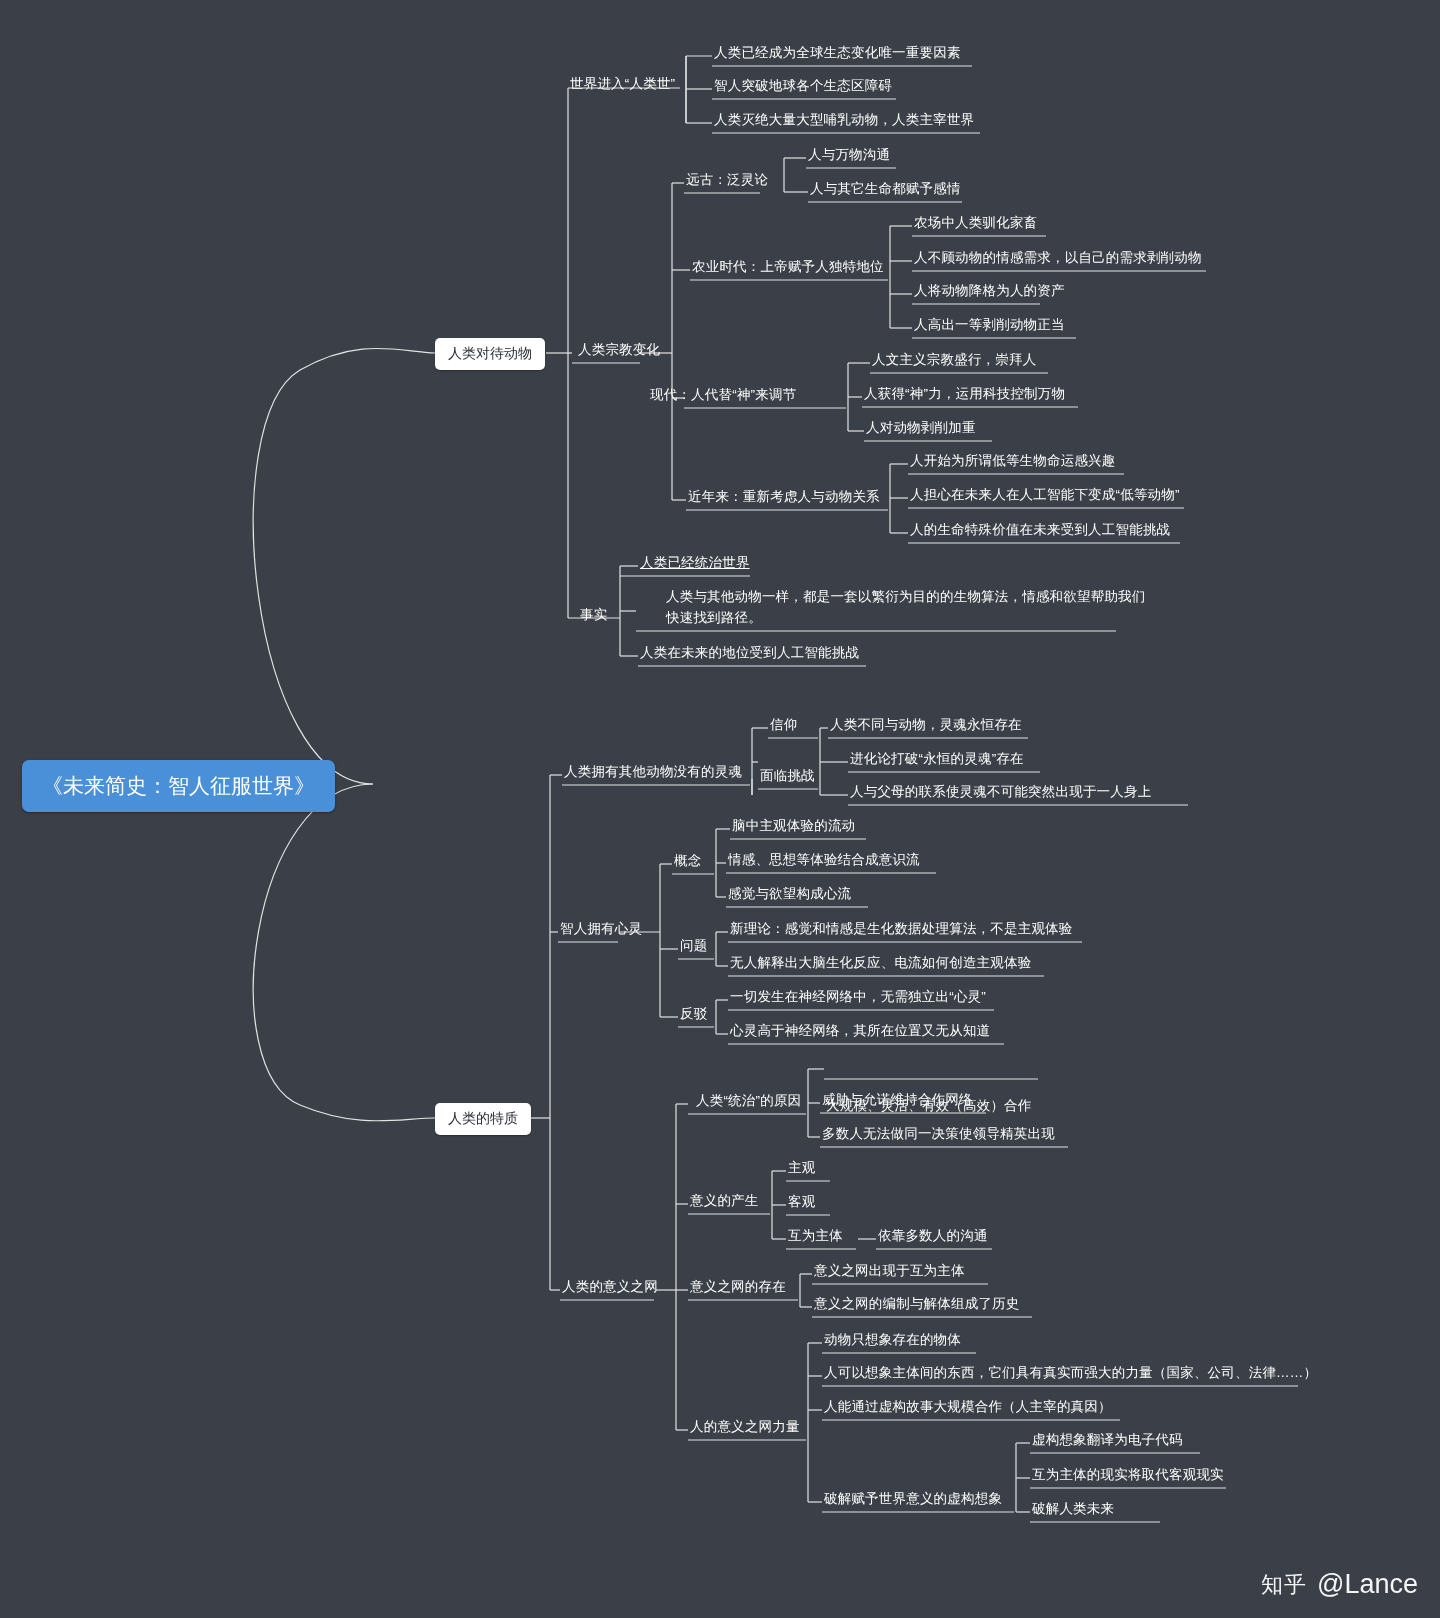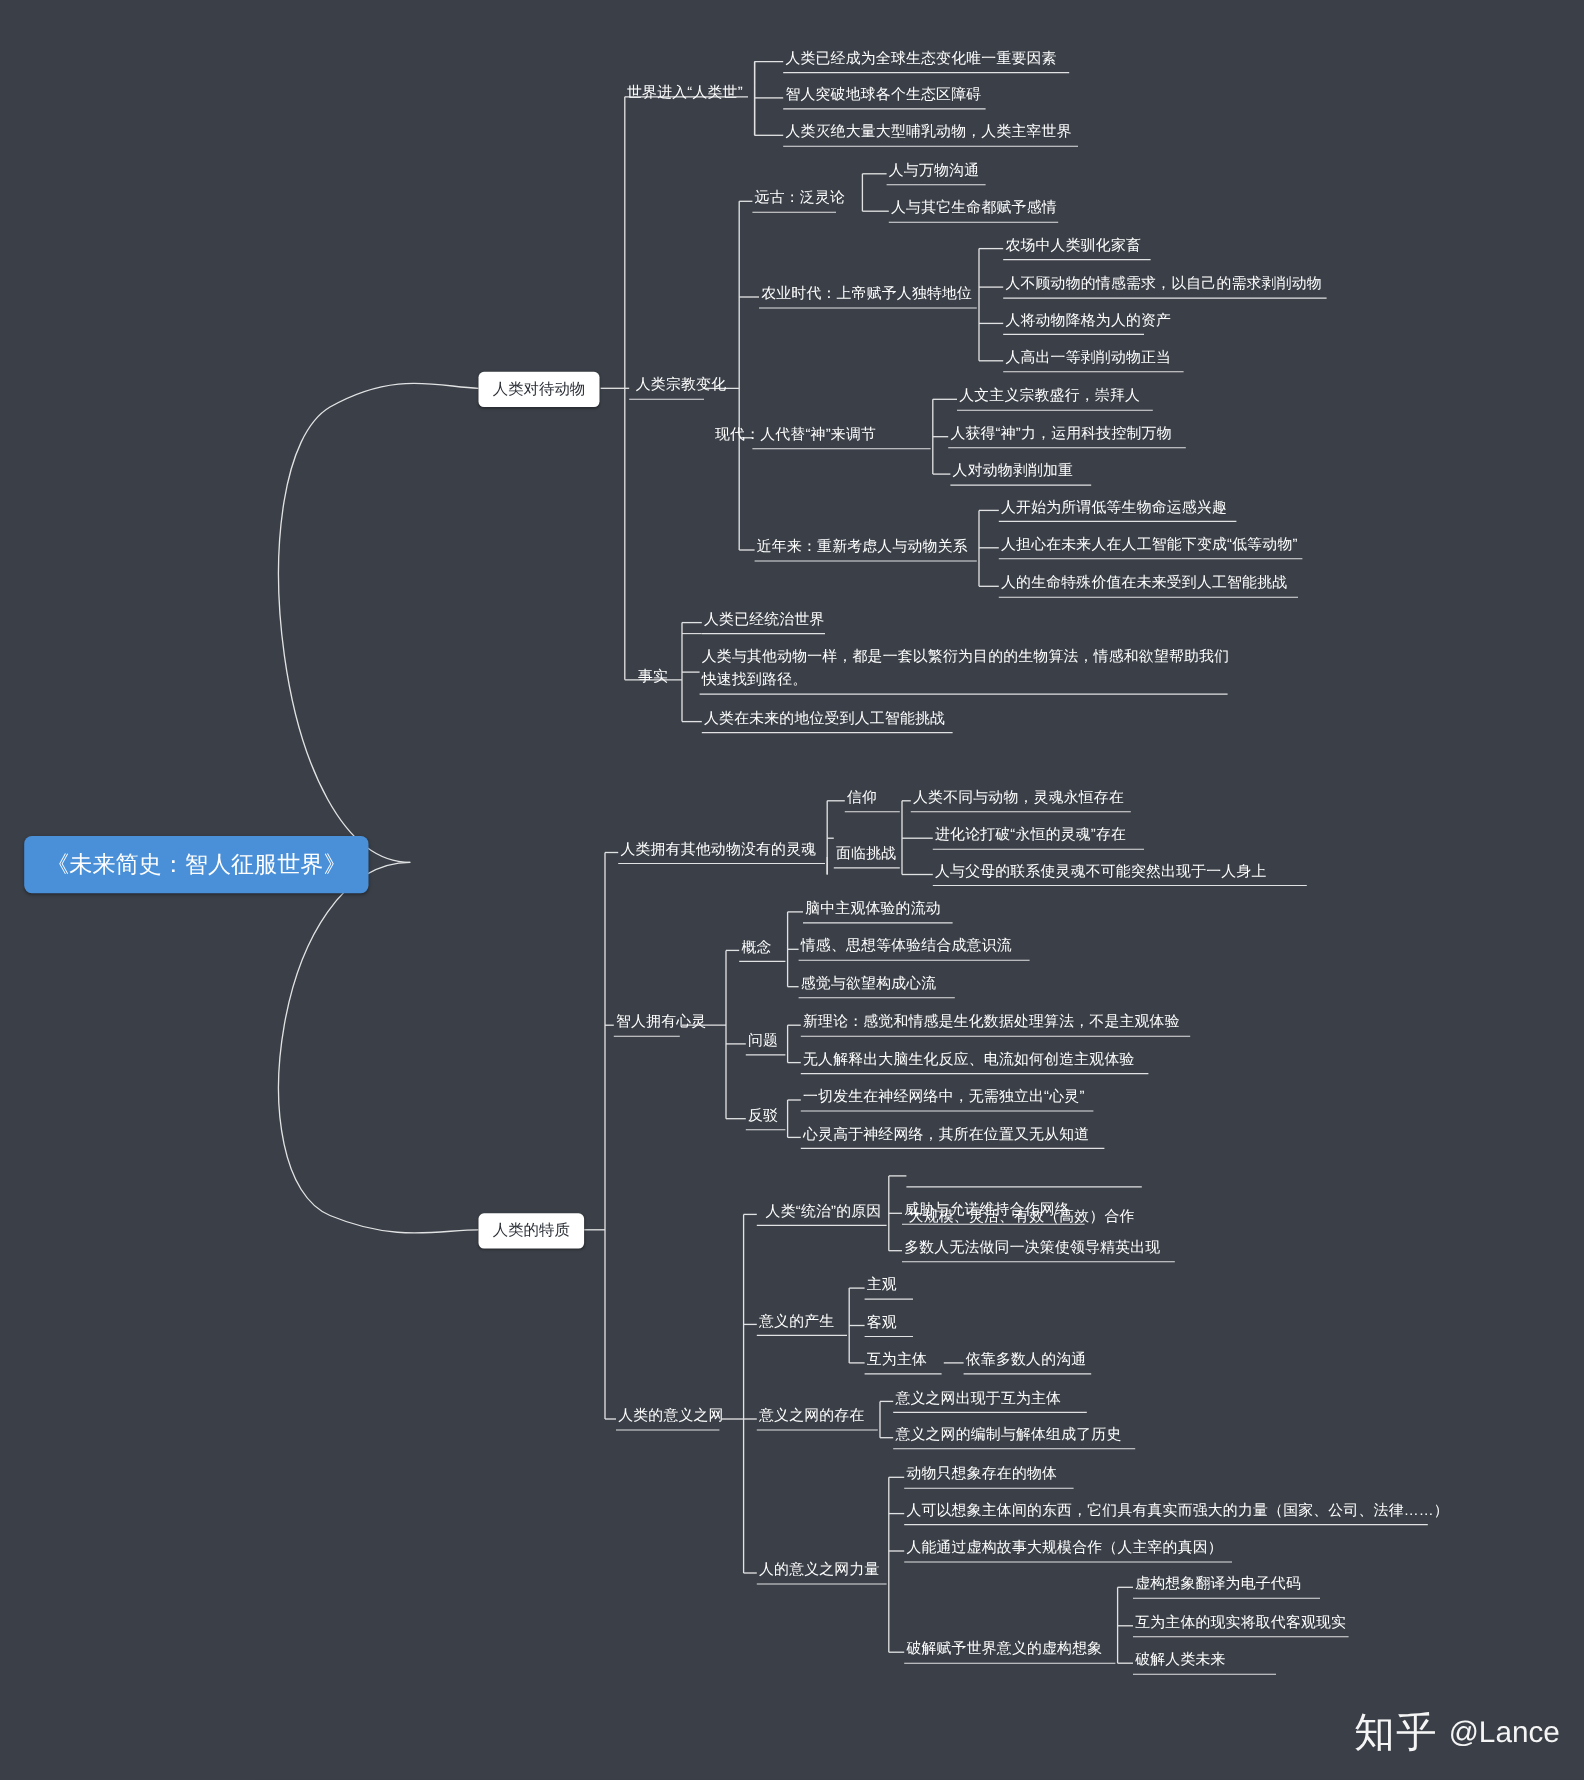--- a/index.html
+++ b/index.html
@@ -41,23 +41,23 @@
     white-space:nowrap;
     box-shadow:0 1px 2px rgba(0,0,0,.3);
   }
   .wm{
     position:absolute;
     right:22px;bottom:18px;
     display:flex;align-items:center;gap:10px;
     font-size:27px;color:#ffffff;opacity:.95;
     font-family:"Liberation Serif","DejaVu Serif",serif;
   }
-  .wm .zh{font-size:37px;letter-spacing:1px;}
+  .wm .zh{font-size:22px;letter-spacing:1px;}
   .wm .at{font-size:27px;font-family:"Liberation Sans",sans-serif;}
-  .multiline{white-space:pre-line;line-height:1.55;}
+  .multiline{white-space:pre-line;line-height:1.55;margin-left:28px;}
 </style>
 </head>
 <body>
 
 <div id="canvas">
 
   <svg class="links" viewBox="0 0 1440 1618">
     <g fill="none" stroke="#ffffff" stroke-width="1.2" opacity="0.85">
 
       <path d="M373 784 C 250 784, 215 420, 300 370 C 360 336, 400 352, 435 353"></path>
@@ -279,21 +279,21 @@
   <div class="node" style="left:872px;top:350px;">人文主义宗教盛行，崇拜人</div>
   <div class="node" style="left:864px;top:384px;">人获得“神”力，运用科技控制万物</div>
   <div class="node" style="left:866px;top:418px;">人对动物剥削加重</div>
 
   <div class="node" style="left:688px;top:487px;">近年来：重新考虑人与动物关系</div>
   <div class="node" style="left:910px;top:451px;">人开始为所谓低等生物命运感兴趣</div>
   <div class="node" style="left:910px;top:485px;">人担心在未来人在人工智能下变成“低等动物”</div>
   <div class="node" style="left:910px;top:520px;">人的生命特殊价值在未来受到人工智能挑战</div>
 
   <div class="node" style="left:580px;top:605px;">事实</div>
-  <div class="node" style="left:640px;top:553px;">人类已经统治世界</div>
+  <div class="node" style="left:640px;top:553px;text-decoration:underline;">人类已经统治世界</div>
   <div class="node multiline" style="left:638px;top:587px;">人类与其他动物一样，都是一套以繁衍为目的的生物算法，情感和欲望帮助我们
 快速找到路径。</div>
   <div class="node" style="left:640px;top:643px;">人类在未来的地位受到人工智能挑战</div>
 
   <div class="node" style="left:564px;top:762px;">人类拥有其他动物没有的灵魂</div>
   <div class="node" style="left:770px;top:715px;">信仰</div>
   <div class="node" style="left:830px;top:715px;">人类不同与动物，灵魂永恒存在</div>
   <div class="node" style="left:760px;top:766px;">面临挑战</div>
   <div class="node" style="left:850px;top:749px;">进化论打破“永恒的灵魂”存在</div>
   <div class="node" style="left:850px;top:782px;">人与父母的联系使灵魂不可能突然出现于一人身上</div>

